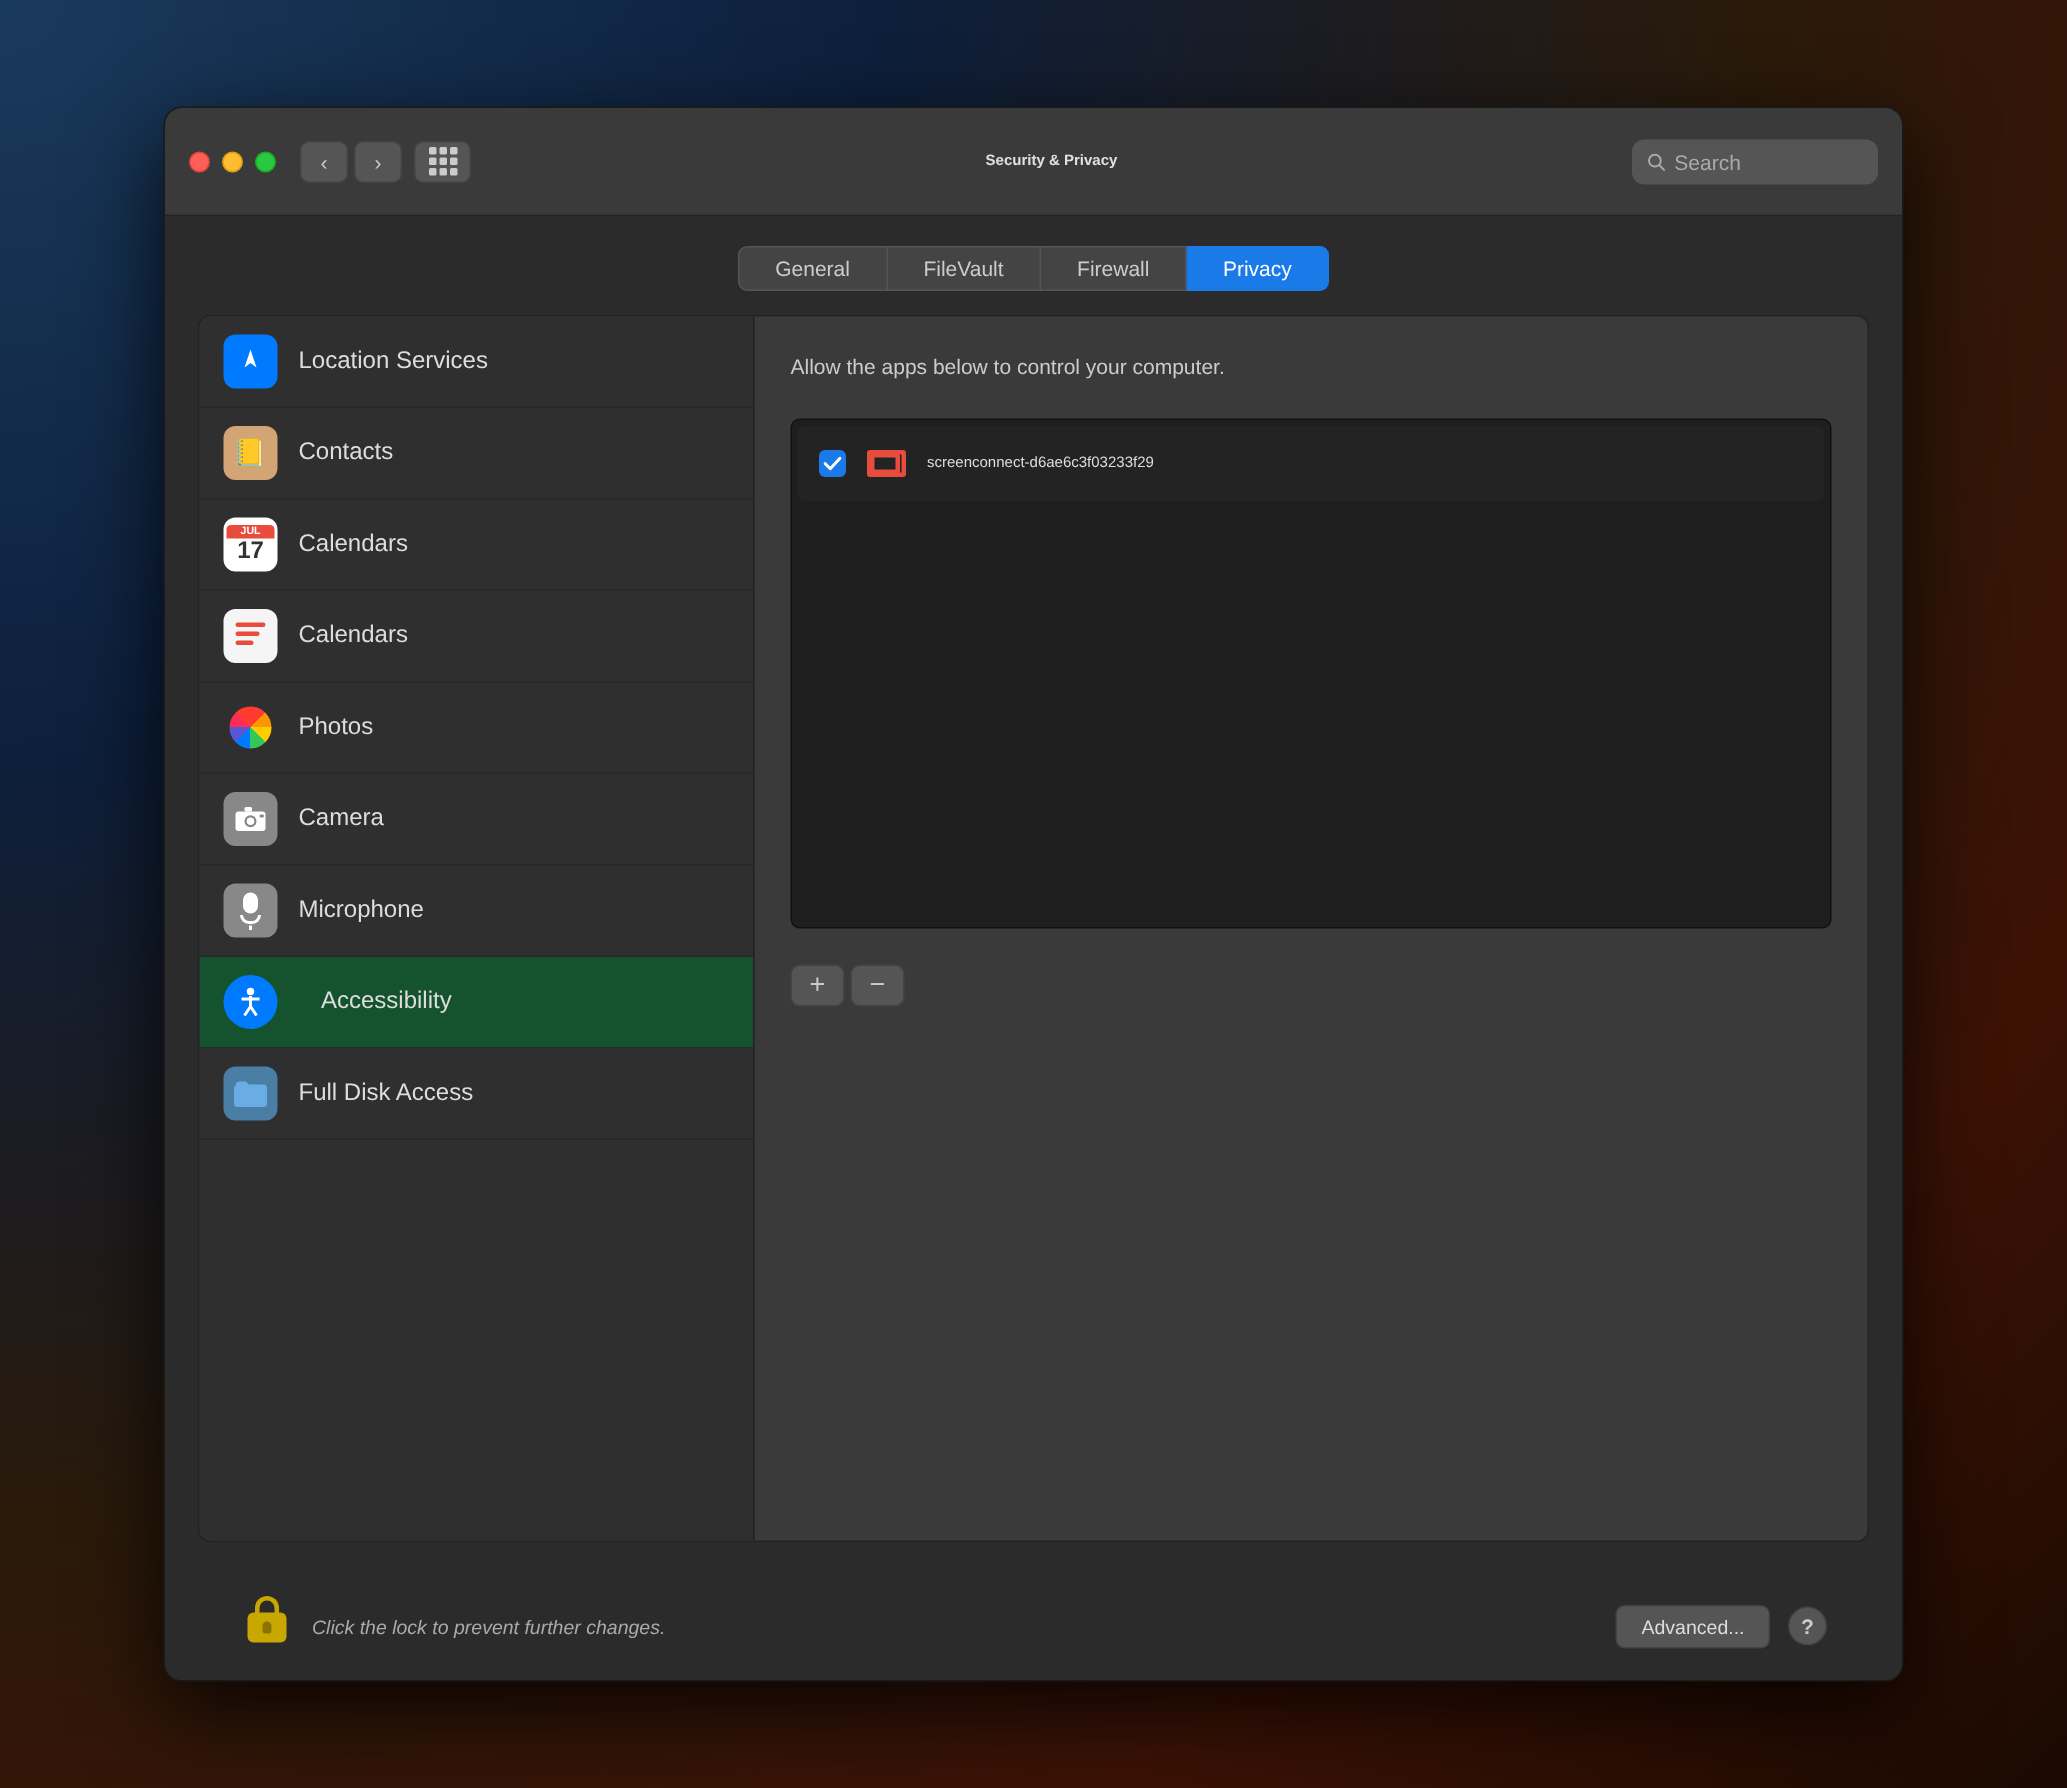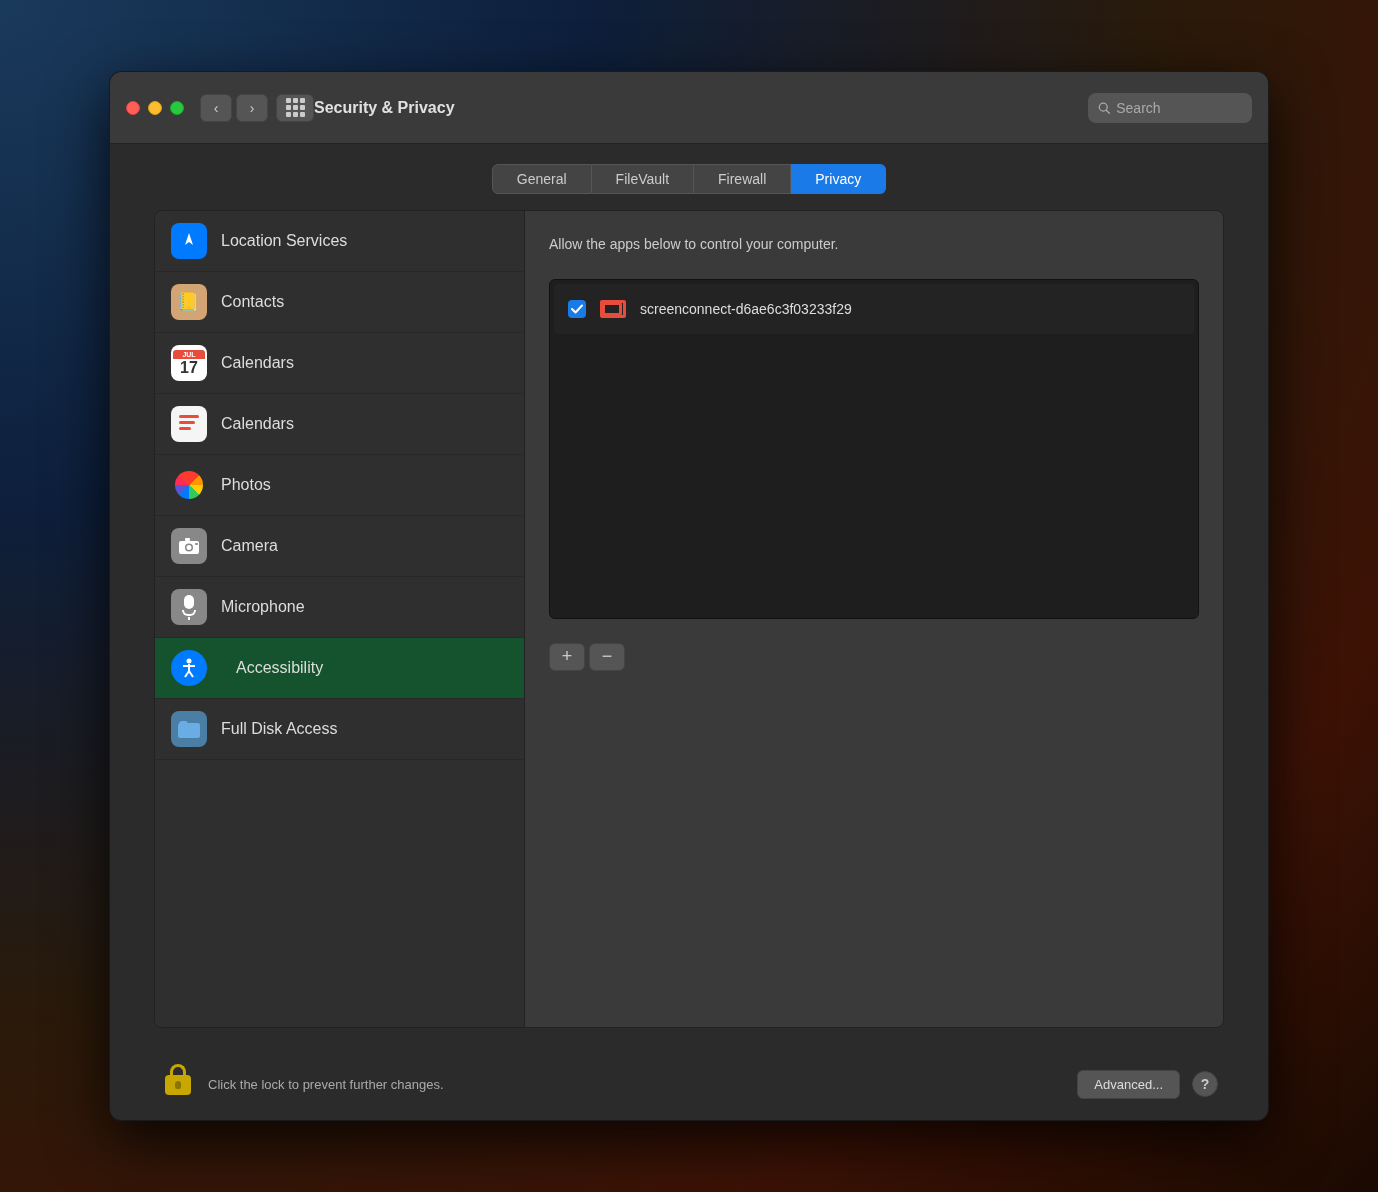--- a/index.html
+++ b/index.html
@@ -94,22 +94,23 @@
     }
     .grid-dot {
       width: 5px;
       height: 5px;
       background: #ccc;
       border-radius: 1px;
     }
 
     .title-text {
       flex: 1;
+      text-align: center;
       color: #e0e0e0;
-      font-size: 16px;
+      font-size: 10px;
       font-weight: 600;
     }
 
     .search-bar {
       width: 164px;
       height: 30px;
       background: #555;
       border-radius: 8px;
       display: flex;
       align-items: center;
@@ -151,21 +152,21 @@
     .tab + .tab { border-left: none; }
     .tab.active {
       background: #1a7ae8;
       color: #fff;
       border-color: #1a7ae8;
     }
 
     
     .main-content {
       flex: 1;
-      padding: 0 44px 20px;
+      padding: 0 22px 20px;
       display: flex;
       flex-direction: column;
     }
 
     .panel {
       flex: 1;
       background: #3a3a3a;
       border-radius: 8px;
       border: 1px solid #222;
       display: flex;
@@ -333,21 +334,21 @@
       height: 14px;
       border: 3px solid #e74c3c;
       border-radius: 2px;
       top: 4px;
       left: 3px;
       background: transparent;
     }
 
     .app-name {
       color: #ddd;
-      font-size: 14px;
+      font-size: 10px;
     }
 
     
     .action-buttons {
       display: flex;
       gap: 4px;
     }
 
     .action-btn {
       width: 36px;
@@ -404,20 +405,21 @@
       width: 6px;
       height: 8px;
       background: #8a7400;
       border-radius: 3px 3px 2px 2px;
     }
 
     .lock-text {
       flex: 1;
       color: #aaa;
       font-size: 13px;
+      font-style: italic;
     }
 
     .spacer { flex: 1; }
 
     .advanced-btn {
       padding: 6px 16px;
       background: #555;
       border: 1px solid #444;
       border-radius: 6px;
       color: #ddd;

